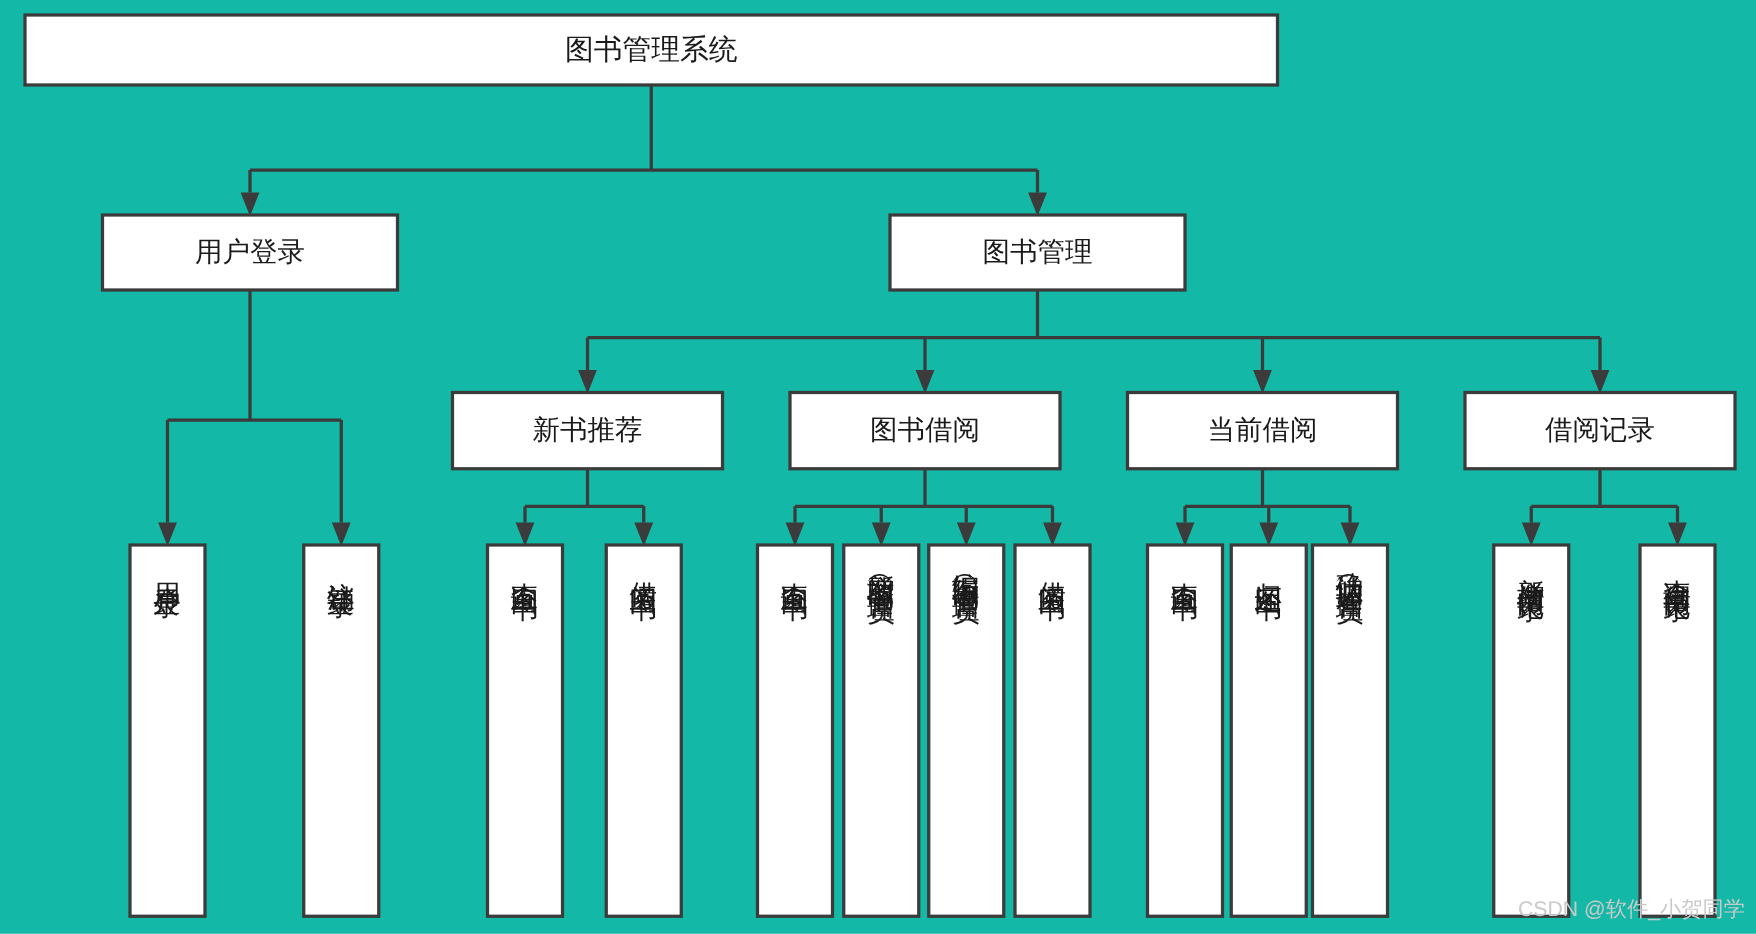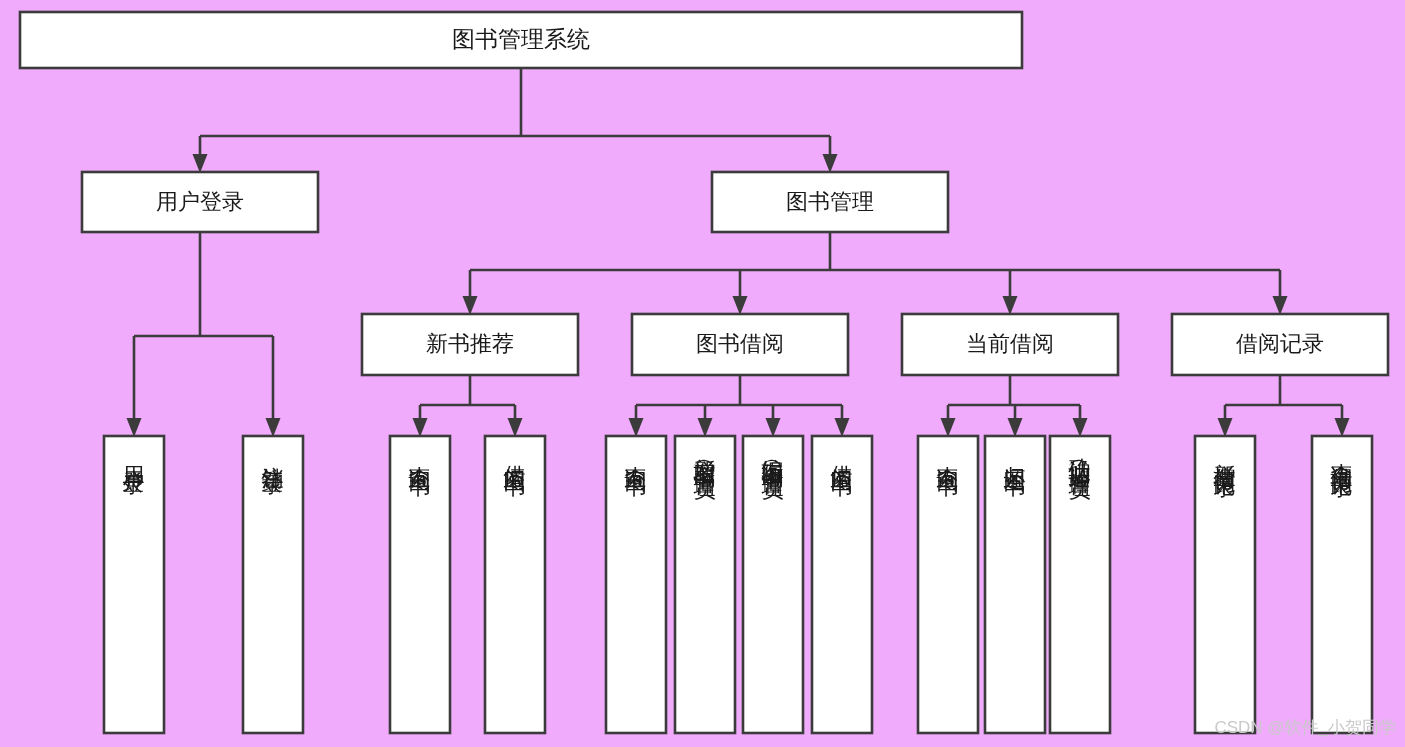--- a/index.html
+++ b/index.html
@@ -12,21 +12,21 @@
     width: 1405px;
     height: 747px;
     font-family: "Liberation Sans", "DejaVu Sans", sans-serif;
     overflow: hidden;
     position: relative;
   }
   #diagram-root {
     position: relative;
     width: 1405px;
     height: 747px;
-    background: #f0abfc;
+    background: #14b8a6;
   }
   svg.diagram-canvas {
     position: absolute;
     top: 0;
     left: 0;
     width: 1405px;
     height: 747px;
     display: block;
   }
   .node-box {

